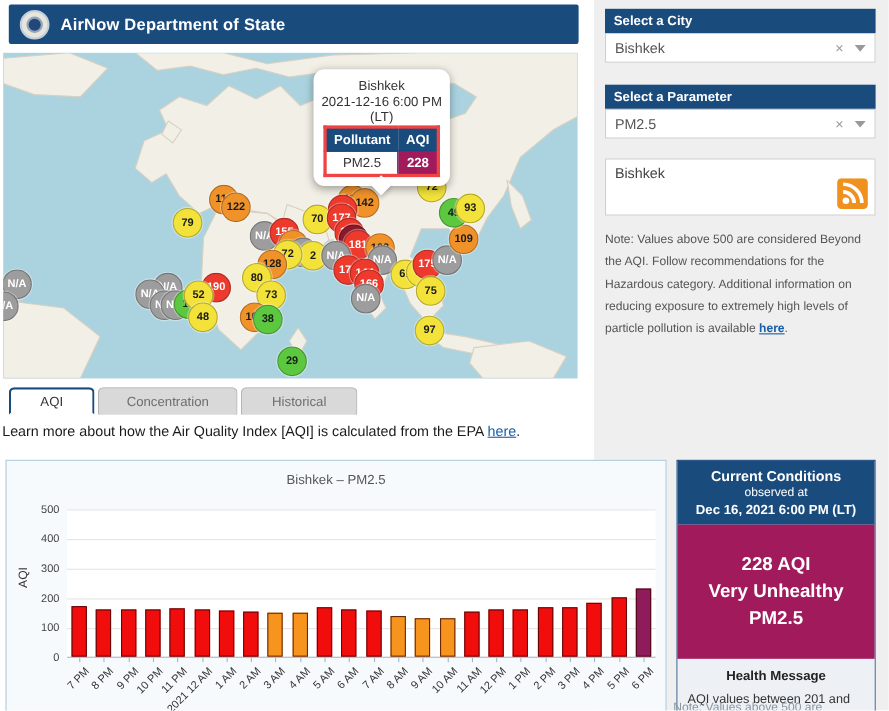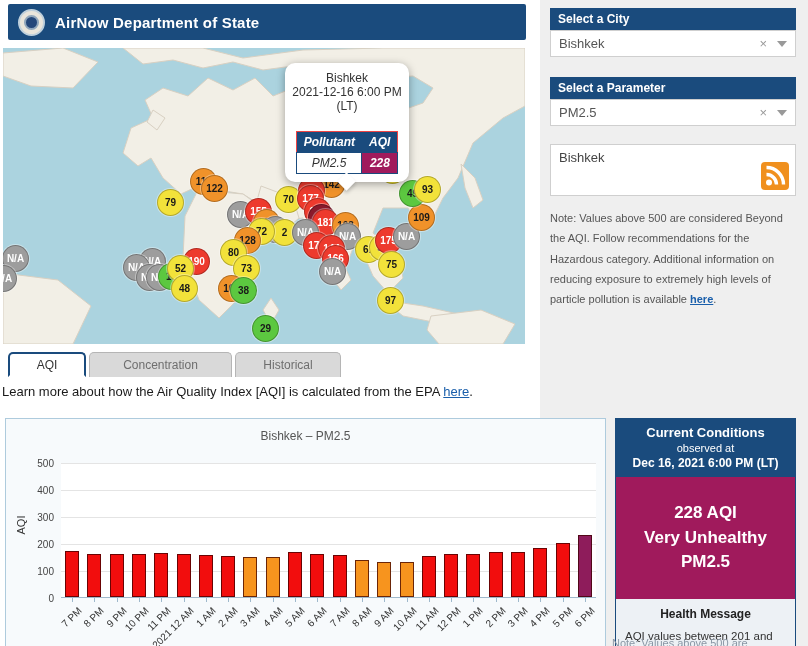--- a/index.html
+++ b/index.html
@@ -30,21 +30,21 @@
   .marker.usg { background:#F0922A; } .marker.unhealthy { background:#ED3A2D; color:#fff; }
   .marker.hazardous { background:#8A1A2B; color:#fff; }
   .marker.na { background:#9D9D9D; color:#fff; }
 
   
   #popup { left:282px; top:15px; width:124px; background:#fff; border-radius:10px;
     box-shadow:0 2px 8px rgba(0,0,0,.35); padding:8px 6px 8px; text-align:center;
     font-size:12px; color:#333; z-index:5; }
   #popup .tail { position:absolute; left:55px; bottom:-6px; width:13px; height:13px;
     background:#fff; transform:rotate(45deg); box-shadow:2px 2px 4px rgba(0,0,0,.2); }
-  #popup table { margin:18px auto 0; border-collapse:collapse; border:1px solid #ef4444;font-style:italic; }
+  #popup table { margin:1px auto 0; border-collapse:collapse; border:3px solid #ef4444; }
   #popup th { background:#1A4B7D; color:#fff; font-size:12px; padding:3px 7px; }
   #popup td { font-size:12px; padding:3px 7px; border:1px solid #1A4B7D; }
   #popup td.aqi-cell { background:#A01A5C; color:#fff; font-weight:bold; }
 
   
   .side-head { left:550px; width:246px; height:22px; background:#1A4B7D; color:#fff;
     font-size:12px; font-weight:bold; display:flex; align-items:center; padding:0 8px; }
   .side-select { left:550px; width:246px; height:27px; background:#fff; border:1px solid #CFCFCF;
     display:flex; align-items:center; padding:0 8px; font-size:13px; color:#555; }
   .side-select .spacer { flex:1; }
@@ -227,21 +227,21 @@
       <path d="M5.5,5.5 a17,17 0 0 1 17,17" stroke="#fff" stroke-width="3.4" fill="none"></path>
     </svg>
   </div>
 
   <div class="abs" id="side-note">
     <span>Note: Values above 500 are considered Beyond the AQI. Follow recommendations for the Hazardous category. Additional information on reducing exposure to extremely high levels of particle pollution is available </span><a>here</a><span>.</span>
   </div>
 
   <div class="abs" id="tabs">
       <div class="tab active" style="width: 78px;">AQI</div>
-      <div class="tab" style="width: 143px;">Concentration</div>
+      <div class="tab" style="width: 127px;">Concentration</div>
       <div class="tab" style="width: 106px;">Historical</div>
     </div>
 
   <div class="abs" id="learn-more">
     <span>Learn more about how the Air Quality Index [AQI] is calculated from the EPA </span><a>here</a><span>.</span>
   </div>
 
   <div class="abs" id="chart-panel">
     <div id="chart-title">Bishkek – PM2.5</div>
     <div id="ylabel">AQI</div>

